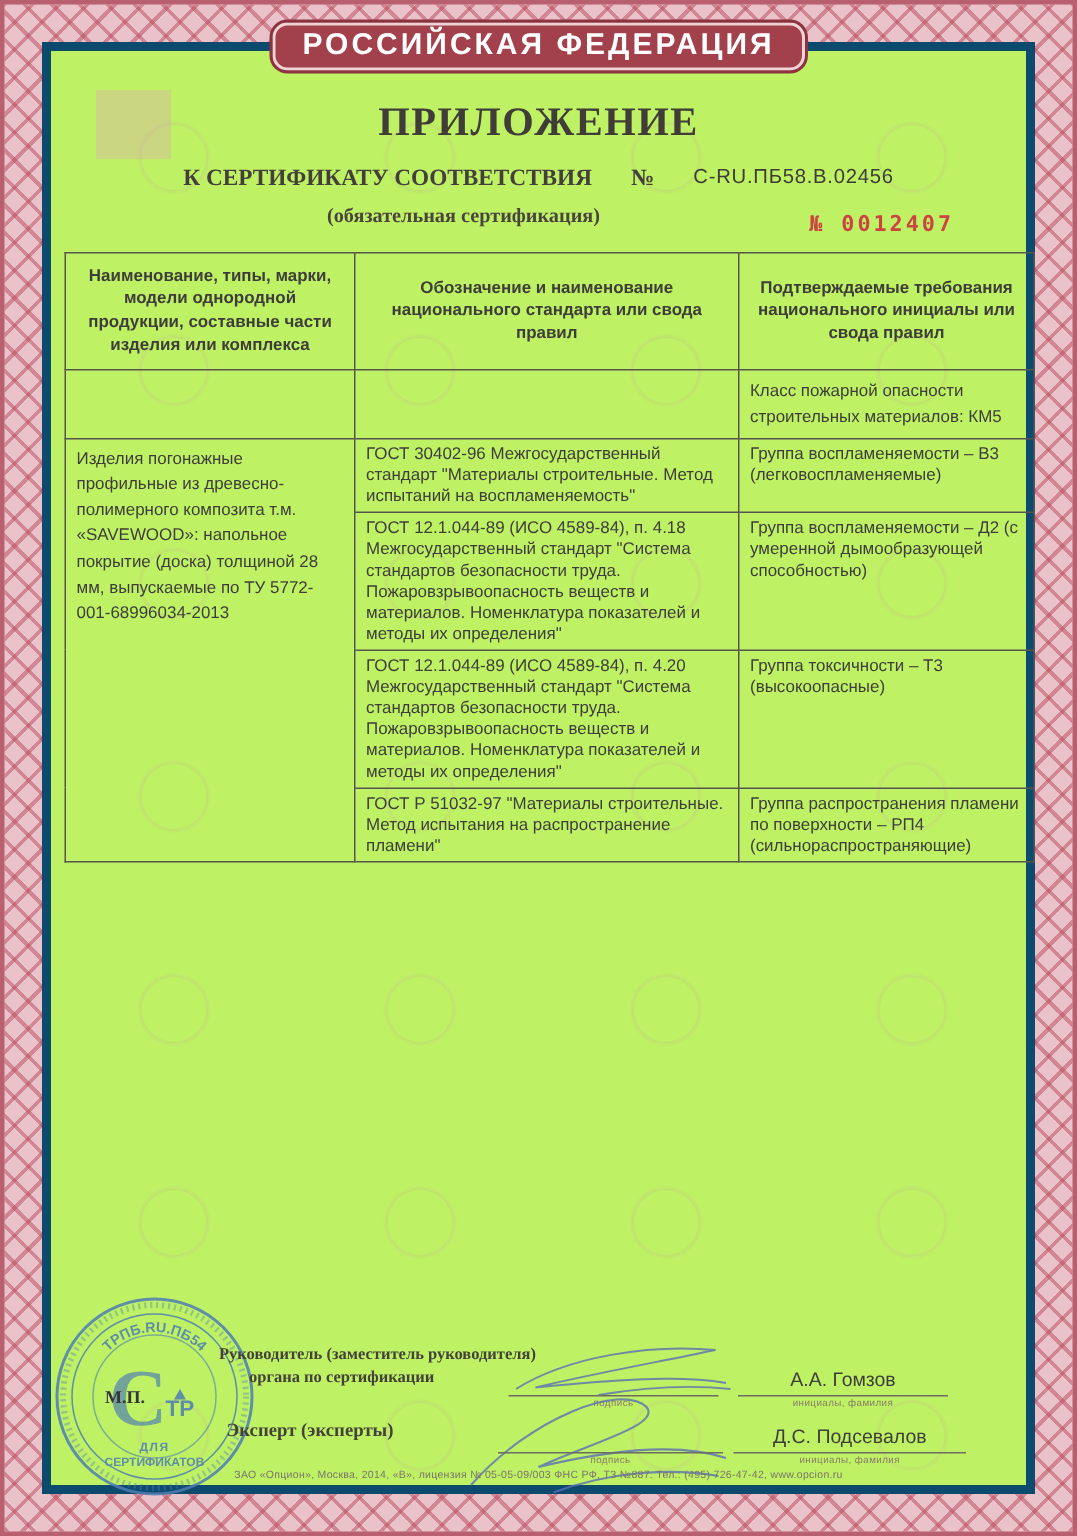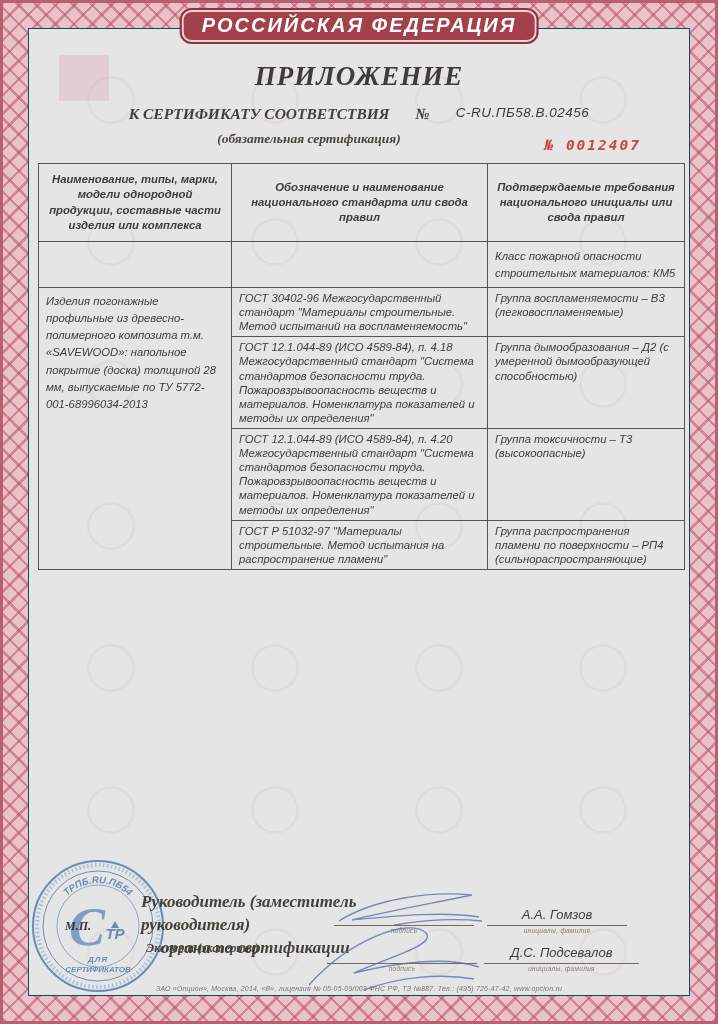--- a/index.html
+++ b/index.html
@@ -6,21 +6,21 @@
   body{width:718px;height:1024px;position:relative;font-family:"Liberation Sans","DejaVu Sans",sans-serif;overflow:hidden;}
 
   
   .frame{position:absolute;inset:0;background-color:#eac3ca;
     background-image:
       repeating-linear-gradient(45deg, rgba(186,74,94,.5) 0 2.5px, rgba(0,0,0,0) 2.5px 13px),
       repeating-linear-gradient(-45deg, rgba(186,74,94,.5) 0 2.5px, rgba(0,0,0,0) 2.5px 13px);
     border:3px solid #b8606f;box-sizing:border-box;}
 
   
-  .panel{position:absolute;inset:28px;background:#e5e5e5;border:1px solid #0c4a6e;box-sizing:border-box;font-style:italic;}
+  .panel{position:absolute;inset:28px;background:#bef264;border:6px solid #0c4a6e;box-sizing:border-box;}
   .panel::before{content:"";position:absolute;inset:0;pointer-events:none;
     background-image:radial-gradient(circle 26px at center, rgba(0,0,0,0) 21px, rgba(196,146,156,.16) 22px, rgba(0,0,0,0) 25px);
     background-size:164px 142px;}
 
   .wm-square{position:absolute;left:30px;top:26px;width:50px;height:46px;background:rgba(222,167,178,.38);}
 
   .banner{position:absolute;top:-19px;left:50%;transform:translateX(-50%);
     background:#a2404c;border-radius:10px;padding:4px 20px 5px;
     box-shadow:0 0 0 2px #eed4d7 inset, 0 0 0 2px #8c3340;
     color:#fff;font-weight:bold;font-size:20px;letter-spacing:2px;white-space:nowrap;
@@ -49,21 +49,21 @@
   td.cell-empty{height:46px;}
   td.fire-class{vertical-align:middle;line-height:1.45;margin-left:48px;}
   td.prod{line-height:1.52;padding-top:5px;}
   td.h-r1{height:44px;} td.h-r2{height:84px;} td.h-r3{height:84px;} td.h-r4{height:46px;}
 
   
   .sig-area{position:absolute;left:0;top:820px;width:100%;height:150px;}
   .stamp{position:absolute;left:-2px;top:2px;opacity:.85;}
   .mp-label{position:absolute;left:36px;top:70px;font-family:"Liberation Serif",serif;font-weight:bold;font-size:12px;color:#35333d;text-align:right;}
   .head-role{position:absolute;left:112px;top:42px;width:300px;font-family:"Liberation Serif","DejaVu Serif",serif;
-    font-weight:bold;font-size:17px;color:#44403a;line-height:1.35;}
+    font-weight:bold;font-size:11px;color:#44403a;line-height:1.35;}
   .head-role .l2{margin-left:20px;}
   .expert-role{position:absolute;left:117px;top:92px;font-family:"Liberation Serif","DejaVu Serif",serif;
     font-weight:bold;font-size:12.5px;color:#44403a;}
   .sig-svg{position:absolute;pointer-events:none;}
   .sig-line{position:absolute;border-top:1px solid #6f6a64;height:0;}
   .sig-caption{position:absolute;font-size:6.5px;color:#8a7a6a;text-align:center;letter-spacing:.3px;}
   .sig-name{position:absolute;font-size:13px;color:#3f3d3a;text-align:center;}
 
   .imprint{position:absolute;left:0;bottom:3px;width:100%;text-align:center;font-size:7px;color:#7b736c;letter-spacing:.2px;}
 </style>
@@ -109,21 +109,21 @@
         <td class="cell-empty"></td>
         <td class="fire-class">Класс пожарной опасности строительных материалов: КМ5</td>
       </tr>
       <tr>
         <td rowspan="4" class="prod">Изделия погонажные профильные из древесно-полимерного композита т.м. «SAVEWOOD»: напольное покрытие (доска) толщиной 28 мм, выпускаемые по ТУ 5772-001-68996034-2013</td>
         <td class="h-r1">ГОСТ 30402-96 Межгосударственный стандарт "Материалы строительные. Метод испытаний на воспламеняемость"</td>
         <td>Группа воспламеняемости – В3 (легковоспламеняемые)</td>
       </tr>
       <tr>
         <td class="h-r2">ГОСТ 12.1.044-89 (ИСО 4589-84), п. 4.18 Межгосударственный стандарт "Система стандартов безопасности труда. Пожаровзрывоопасность веществ и материалов. Номенклатура показателей и методы их определения"</td>
-        <td>Группа дымообразования – Д2 (с умеренной дымообразующей способностью)</td>
+        <td>Группа воспламеняемости – Д2 (с умеренной дымообразующей способностью)</td>
       </tr>
       <tr>
         <td class="h-r3">ГОСТ 12.1.044-89 (ИСО 4589-84), п. 4.20 Межгосударственный стандарт "Система стандартов безопасности труда. Пожаровзрывоопасность веществ и материалов. Номенклатура показателей и методы их определения"</td>
         <td>Группа токсичности – Т3 (высокоопасные)</td>
       </tr>
       <tr>
         <td class="h-r4">ГОСТ Р 51032-97 "Материалы строительные. Метод испытания на распространение пламени"</td>
         <td>Группа распространения пламени по поверхности – РП4 (сильнораспространяющие)</td>
       </tr>
     </tbody>

